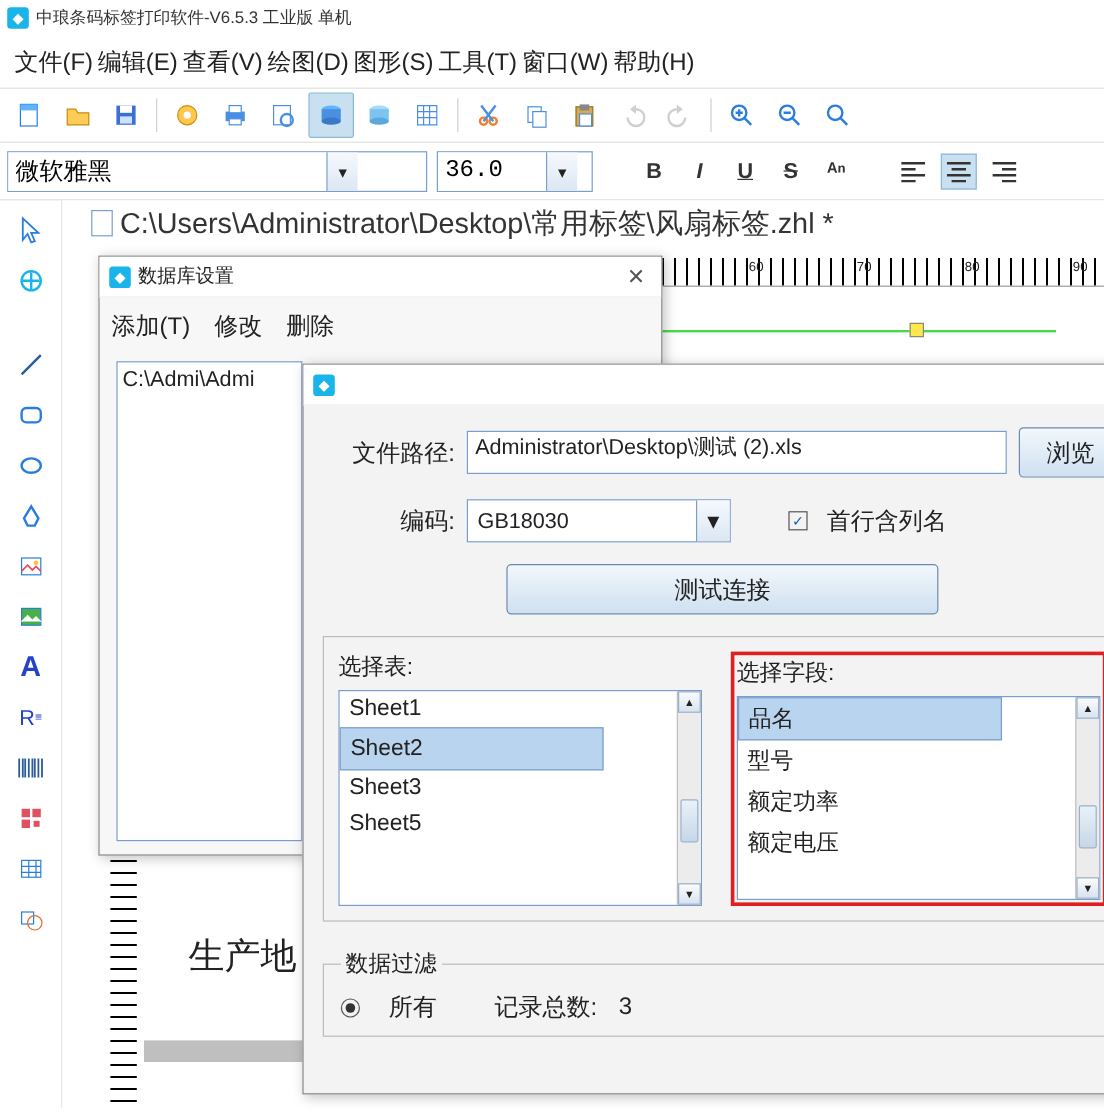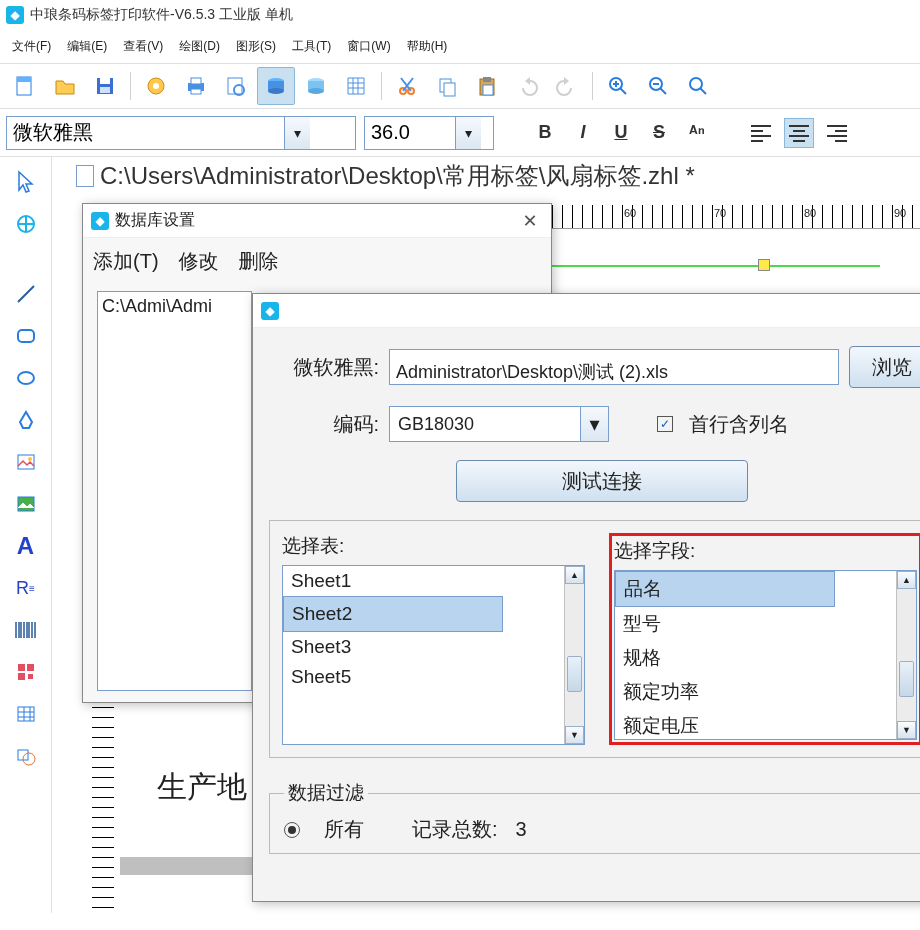--- a/index.html
+++ b/index.html
@@ -27,23 +27,23 @@
   background: #19b4ea;
   border-radius: 3px;
   display: inline-flex;
   align-items: center;
   justify-content: center;
   color: #fff;
   font-size: 12px;
 }
 .menubar {
   display: flex;
-  gap: 16px;
+  gap: 4px;
   padding: 8px 12px;
-  font-size: 12px;
+  font-size: 20px;
 }
 .menubar span { cursor: default; }
 .toolbar {
   display: flex;
   align-items: center;
   padding: 4px 6px;
   gap: 2px;
   border-top: 1px solid #e0e0e0;
   border-bottom: 1px solid #e0e0e0;
   height: 46px;
@@ -71,21 +71,21 @@
   display: flex;
   align-items: center;
   background: #fff;
 }
 .combo input {
   border: none;
   height: 100%;
   padding: 0 6px;
   font-size: 20px;
   outline: none;
-  font-family: Liberation Sans, sans-serif;
+  font-family: Liberation Mono, monospace;
 }
 .combo .arrow {
   width: 26px;
   height: 100%;
   display: flex;
   align-items: center;
   justify-content: center;
   border-left: 1px solid #7a9ecc;
   background: linear-gradient(#f6f9fd,#dbe7f3);
 }
@@ -259,21 +259,21 @@
 .row { display: flex; align-items: center; gap: 10px; }
 .lbl { width: 110px; text-align: right; }
 .txt {
   height: 36px;
   border: 1px solid #7a9ecc;
   background: #fff;
   flex: 1;
   padding: 0 6px;
   font-size: 18px;
   display: flex;
-  align-items: flex-end;
+  align-items: flex-start;
 }
 .btn3d {
   height: 42px;
   padding: 0 22px;
   border: 1px solid #6a8ab0;
   background: linear-gradient(#f2f7fc,#cfe0f0);
   border-radius: 4px;
   display: flex;
   align-items: center;
   justify-content: center;
@@ -299,21 +299,21 @@
   border: 1px solid #555;
   display: inline-flex;
   align-items: center;
   justify-content: center;
   font-size: 12px;
   color: #1060c0;
   margin-right: 6px;
 }
 .test-btn-row { display: flex; justify-content: center; }
 .test-btn {
-  width: 292px;
+  width: 360px;
 }
 .grp {
   border: 1px solid #bbb;
   margin: 0;
   padding: 12px;
 }
 .gr-row {
   display: flex;
   gap: 24px;
 }
@@ -653,21 +653,21 @@
       </div>
     </div>
 
     <div class="dlg excel-dlg">
       <div class="dlg-title">
         <span class="app-icon">◆</span>
         <span class="dlg-close">✕</span>
       </div>
       <div class="excel-body">
         <div class="row">
-          <span class="lbl">微软雅黑:</span>
+          <span class="lbl">文件路径:</span>
           <div class="txt">
               <span>Administrator\Desktop\测试 (2).xls</span>
             </div>
           <div class="btn3d">浏览</div>
         </div>
         <div class="row">
           <span class="lbl">编码:</span>
           <div class="sel">
             <span>GB18030</span>
             <div class="arrow">▾</div>
@@ -694,21 +694,20 @@
                   <div class="sb-thumb" style="height:36px;margin-top:40px"></div>
                   <div class="sb-btn">▼</div>
                 </div>
               </div>
             </div>
             <div class="list-col red-box">
               <div class="list-lbl">选择字段:</div>
               <div class="listbox" style="height:170px">
                 <div class="item sel">品名</div>
                 <div class="item">型号</div>
-                <div class="item">规格</div>
                 <div class="item">额定功率</div>
                 <div class="item">额定电压</div>
                 <div class="scrollbar">
                   <div class="sb-btn">▲</div>
                   <div class="sb-thumb" style="height:36px;margin-top:50px"></div>
                   <div class="sb-btn">▼</div>
                 </div>
               </div>
             </div>
           </div>

